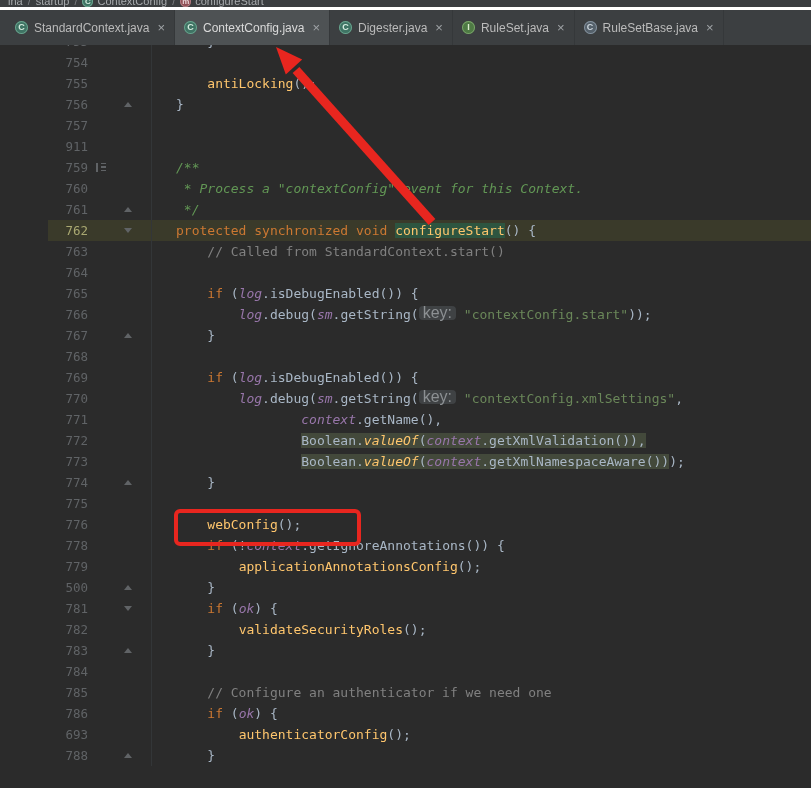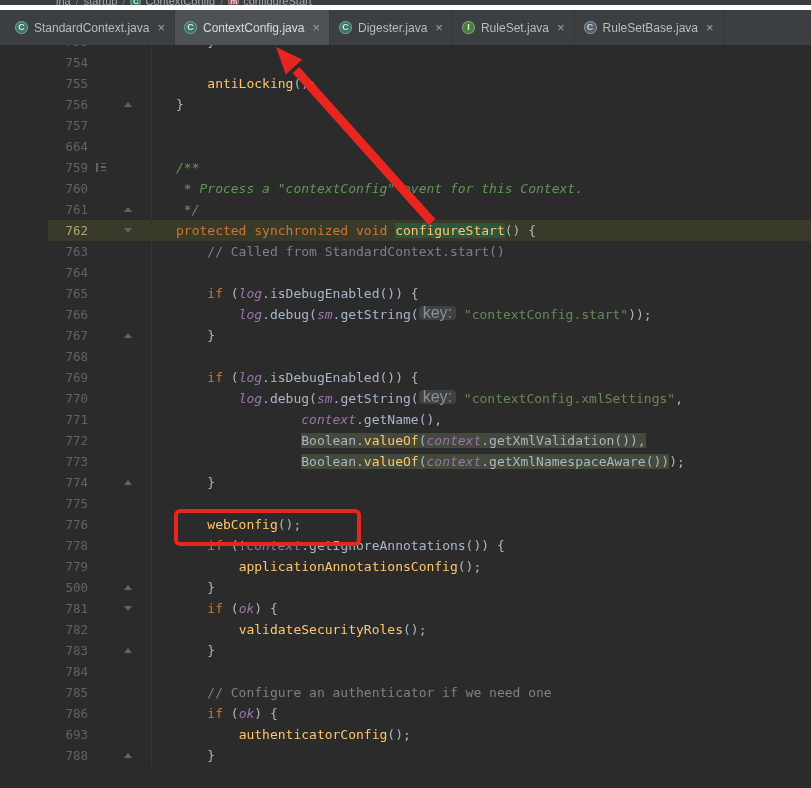--- a/index.html
+++ b/index.html
@@ -8,21 +8,21 @@
     --field:#9876aa; --string:#6a8759; --comment:#808080; --doc:#629755;
     --caret-row:#3a3a2a; --word-hl:#2d5540; --sel-hl:#43493b; --red:#e8261f;
     --inlay-bg:#3f4244; --inlay-text:#8c9093;
   }
   *{box-sizing:border-box; margin:0; padding:0;}
   html,body{width:811px; height:788px; overflow:hidden; background:var(--editor-bg);
     font-family:"Liberation Sans", sans-serif;}
   .app{position:relative; width:811px; height:788px;}
 
   
-  .navbar{height:10px; background:#3a3d3f; overflow:hidden; border-bottom:5px solid #ffffff;padding-left:48px;}
+  .navbar{height:10px; background:#3a3d3f; overflow:hidden; border-bottom:3px solid #ffffff;}
   .navbar-inner{display:flex; align-items:center; height:20px; margin-top:-9px;
     padding-left:8px; font-size:11px; color:#a7aaad; gap:5px; white-space:nowrap;}
   .crumb{display:flex; align-items:center; gap:4px;}
   .crumb-sep{color:#7b7e81;}
 
   
   .tabbar{height:35px; background:var(--tabbar-bg); display:flex; align-items:stretch;
     padding-left:6px;}
   .tab{display:flex; align-items:center; gap:6px; padding:0 9px; font-size:12px;
     color:#bbbbbb; border-right:1px solid #35383a; cursor:default; white-space:nowrap;}
@@ -52,21 +52,21 @@
   .fold-up{top:8px; border-bottom:5px solid #606366;}
   .fold-down{top:8px; border-top:5px solid #606366;}
   .docicon{position:absolute; left:8px; top:6px; width:10px; height:9px;
     border-left:2px solid #606366;
     background:repeating-linear-gradient(to bottom,#606366 0 1.5px,transparent 1.5px 3.5px);
     background-position:3px 0; background-size:7px 100%; background-repeat:no-repeat;}
   .code{flex:1; padding-left:24px; color:var(--text);}
   .c-t{color:var(--text);}
   .c-k{color:var(--keyword);}
   .c-m{color:var(--method);}
-  .c-si{color:var(--method); }
+  .c-si{color:var(--method); font-style:italic;}
   .c-f{color:var(--field); font-style:italic;}
   .c-s{color:var(--string);}
   .c-c{color:var(--comment);}
   .c-d{color:var(--doc); font-style:italic;}
   .bg-sel{background:var(--sel-hl);}
   .bg-caret{background:var(--word-hl);}
   .inlay{display:inline-block; background:var(--inlay-bg); color:var(--inlay-text);
     font-size:16px; line-height:14px; padding:0 4px; border-radius:4px;
     vertical-align:1px; font-family:"Liberation Sans", sans-serif;}
 
@@ -130,21 +130,21 @@
       </div>
     </div>
 
   <div class="editor">
     <div class="lines">
         <div class="row"><div class="gutter"><span class="num">753</span><span class="icons"></span></div><div class="code"><span class="c-t">    }</span></div></div>
         <div class="row"><div class="gutter"><span class="num">754</span><span class="icons"></span></div><div class="code"></div></div>
         <div class="row"><div class="gutter"><span class="num">755</span><span class="icons"></span></div><div class="code"><span class="c-t">    </span><span class="c-m">antiLocking</span><span class="c-t">();</span></div></div>
         <div class="row"><div class="gutter"><span class="num">756</span><span class="icons"><span class="fold fold-up"></span></span></div><div class="code"><span class="c-t">}</span></div></div>
         <div class="row"><div class="gutter"><span class="num">757</span><span class="icons"></span></div><div class="code"></div></div>
-        <div class="row"><div class="gutter"><span class="num">664</span><span class="icons"></span></div><div class="code"></div></div>
+        <div class="row"><div class="gutter"><span class="num">911</span><span class="icons"></span></div><div class="code"></div></div>
         <div class="row"><div class="gutter"><span class="num">759</span><span class="icons"><span class="docicon"></span></span></div><div class="code"><span class="c-d">/**</span></div></div>
         <div class="row"><div class="gutter"><span class="num">760</span><span class="icons"></span></div><div class="code"><span class="c-d"> * Process a "contextConfig" event for this Context.</span></div></div>
         <div class="row"><div class="gutter"><span class="num">761</span><span class="icons"><span class="fold fold-up"></span></span></div><div class="code"><span class="c-d"> */</span></div></div>
         <div class="row caret"><div class="gutter"><span class="num">762</span><span class="icons"><span class="fold fold-down"></span></span></div><div class="code"><span class="c-k">protected synchronized void</span><span class="c-t"> </span><span class="c-m bg-caret">configureStart</span><span class="c-t">() {</span></div></div>
         <div class="row"><div class="gutter"><span class="num">763</span><span class="icons"></span></div><div class="code"><span class="c-c">    // Called from StandardContext.start()</span></div></div>
         <div class="row"><div class="gutter"><span class="num">764</span><span class="icons"></span></div><div class="code"></div></div>
         <div class="row"><div class="gutter"><span class="num">765</span><span class="icons"></span></div><div class="code"><span class="c-t">    </span><span class="c-k">if</span><span class="c-t"> (</span><span class="c-f">log</span><span class="c-t">.isDebugEnabled()) {</span></div></div>
         <div class="row"><div class="gutter"><span class="num">766</span><span class="icons"></span></div><div class="code"><span class="c-t">        </span><span class="c-f">log</span><span class="c-t">.debug(</span><span class="c-f">sm</span><span class="c-t">.getString(</span><span class="inlay">key:</span><span class="c-t"> </span><span class="c-s">"contextConfig.start"</span><span class="c-t">));</span></div></div>
         <div class="row"><div class="gutter"><span class="num">767</span><span class="icons"><span class="fold fold-up"></span></span></div><div class="code"><span class="c-t">    }</span></div></div>
         <div class="row"><div class="gutter"><span class="num">768</span><span class="icons"></span></div><div class="code"></div></div>

